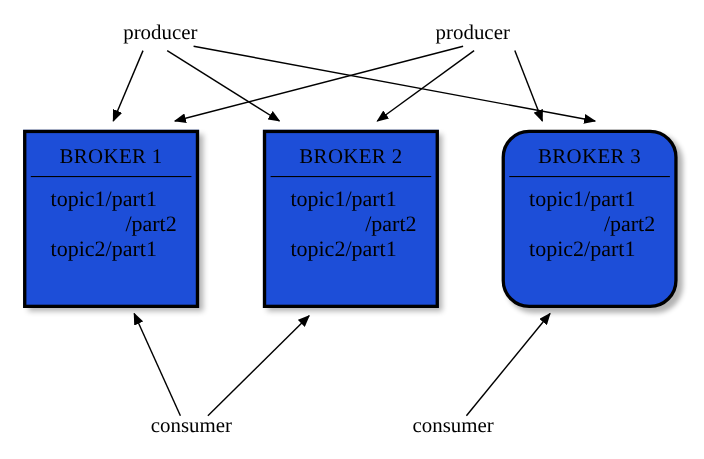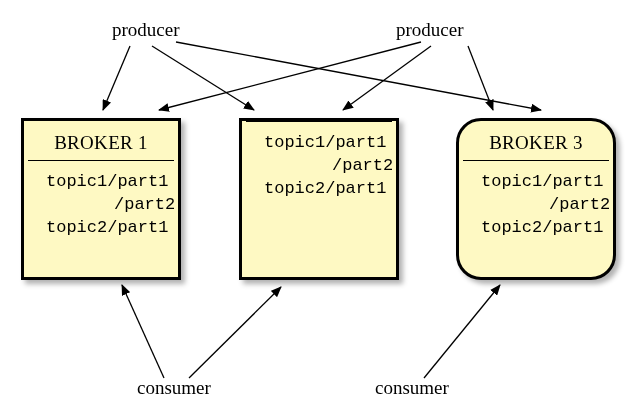--- a/index.html
+++ b/index.html
@@ -33,42 +33,41 @@
   .node-label {
     position: absolute;
     font-size: 19px;
     line-height: 20px;
     white-space: nowrap;
     color: #000;
   }
   .broker-box {
     position: absolute;
     box-sizing: border-box;
-    background: #fef9c3;
+    background: #1d4ed8;
     border: 3px solid #000000;
     box-shadow: 4px 4px 5px rgba(0,0,0,0.30);
   }
   .broker-title {
     text-align: center;
     font-size: 19px;
     line-height: 20px;
     padding-top: 12px;
     padding-bottom: 7px;
     letter-spacing: 0.3px;
   }
   .broker-divider {
     height: 1px;
     background: #000000;
     margin: 0 4px;
   }
   .broker-topics {
     padding: 9px 0 0 0;
-    font-size: 17px;
+    font-size: 20px;
     line-height: 23px;
-    font-family: Liberation Mono, monospace;
   }
   .topic-line {
     display: block;
     white-space: pre;
     text-align: left;
     padding-left: 22px;
   }
   .topic-line.indented {
     padding-left: 90px;
   }
@@ -120,20 +119,21 @@
     <div class="broker-title">BROKER 1</div>
     <div class="broker-divider"></div>
     <div class="broker-topics">
       <span class="topic-line">topic1/part1</span>
       <span class="topic-line indented">/part2</span>
       <span class="topic-line">topic2/part1</span>
     </div>
   </div>
 
   <div class="broker-box" style="left:235px; top:118px; width:160px; height:162px;">
+    <div class="broker-title">BROKER 2</div>
     <div class="broker-divider"></div>
     <div class="broker-topics">
       <span class="topic-line">topic1/part1</span>
       <span class="topic-line indented">/part2</span>
       <span class="topic-line">topic2/part1</span>
     </div>
   </div>
 
   <div class="broker-box" style="left:452px; top:118px; width:160px; height:162px;border-radius:25px;">
     <div class="broker-title">BROKER 3</div>

